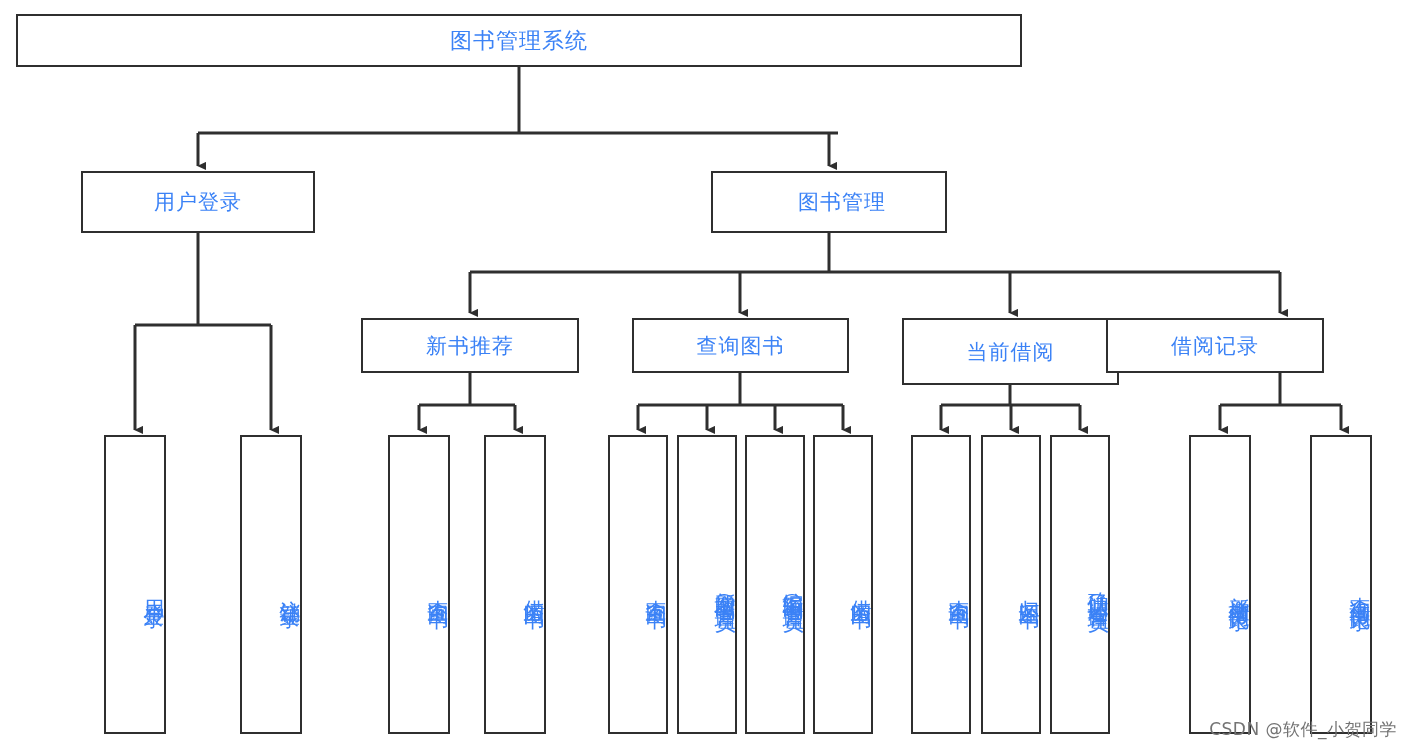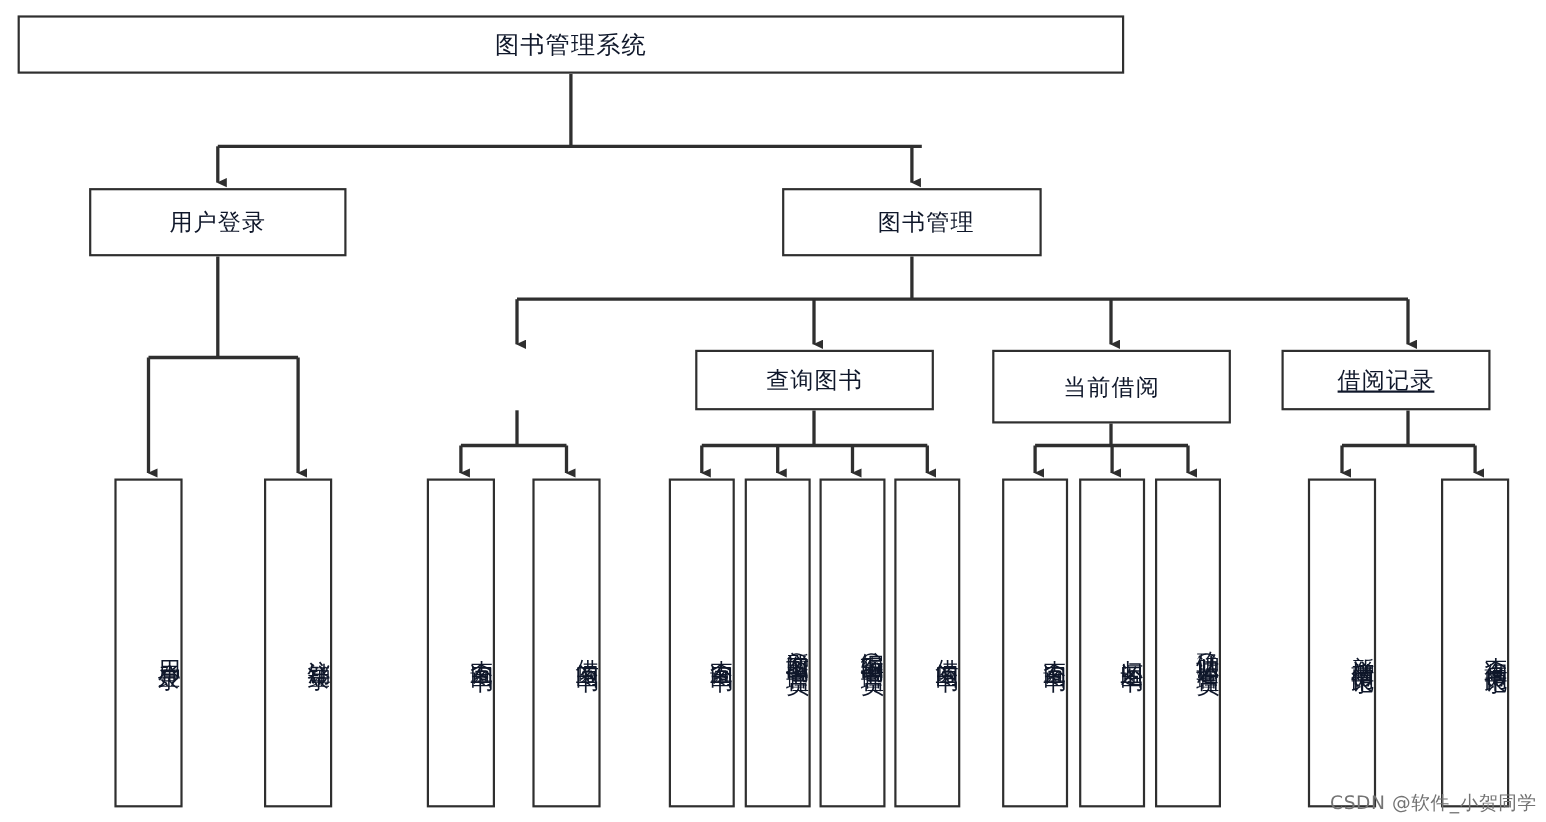--- a/index.html
+++ b/index.html
@@ -26,21 +26,21 @@
     pointer-events: none;
   }
   .node {
     position: absolute;
     box-sizing: border-box;
     border: 2px solid #2f2f2f;
     background: #ffffff;
     display: flex;
     align-items: center;
     justify-content: center;
-    color: #0f172a;
+    color: #3b82f6;
   }
   .node.horiz {
     font-size: 21px;
     letter-spacing: 1px;
   }
   .node.vert {
     writing-mode: vertical-rl;
     text-orientation: upright;
     font-size: 21px;
     letter-spacing: 3px;
@@ -121,27 +121,30 @@
     <span>图书管理系统</span>
   </div>
 
   <div class="node horiz" style="left:81px; top:171px; width:234px; height:62px;">
     <span>用户登录</span>
   </div>
   <div class="node horiz" style="left:711px; top:171px; width:236px; height:62px;padding-left:26px;">
     <span>图书管理</span>
   </div>
 
+  <div class="node horiz" style="left:361px; top:318px; width:218px; height:55px;">
+    <span>新书推荐</span>
+  </div>
   <div class="node horiz" style="left:632px; top:318px; width:217px; height:55px;">
     <span>查询图书</span>
   </div>
   <div class="node horiz" style="left:902px; top:318px; width:217px; height:67px;">
     <span>当前借阅</span>
   </div>
-  <div class="node horiz" style="left:1165px; top:318px; width:190px; height:55px;text-decoration:underline;">
+  <div class="node horiz" style="left:1106px; top:318px; width:218px; height:55px;">
     <span>借阅记录</span>
   </div>
 
   <div class="node vert" style="left:104px; top:435px; width:62px; height:299px;">
     <span>用户登录</span>
   </div>
   <div class="node vert" style="left:240px; top:435px; width:62px; height:299px;">
     <span>注销登录</span>
   </div>
 

